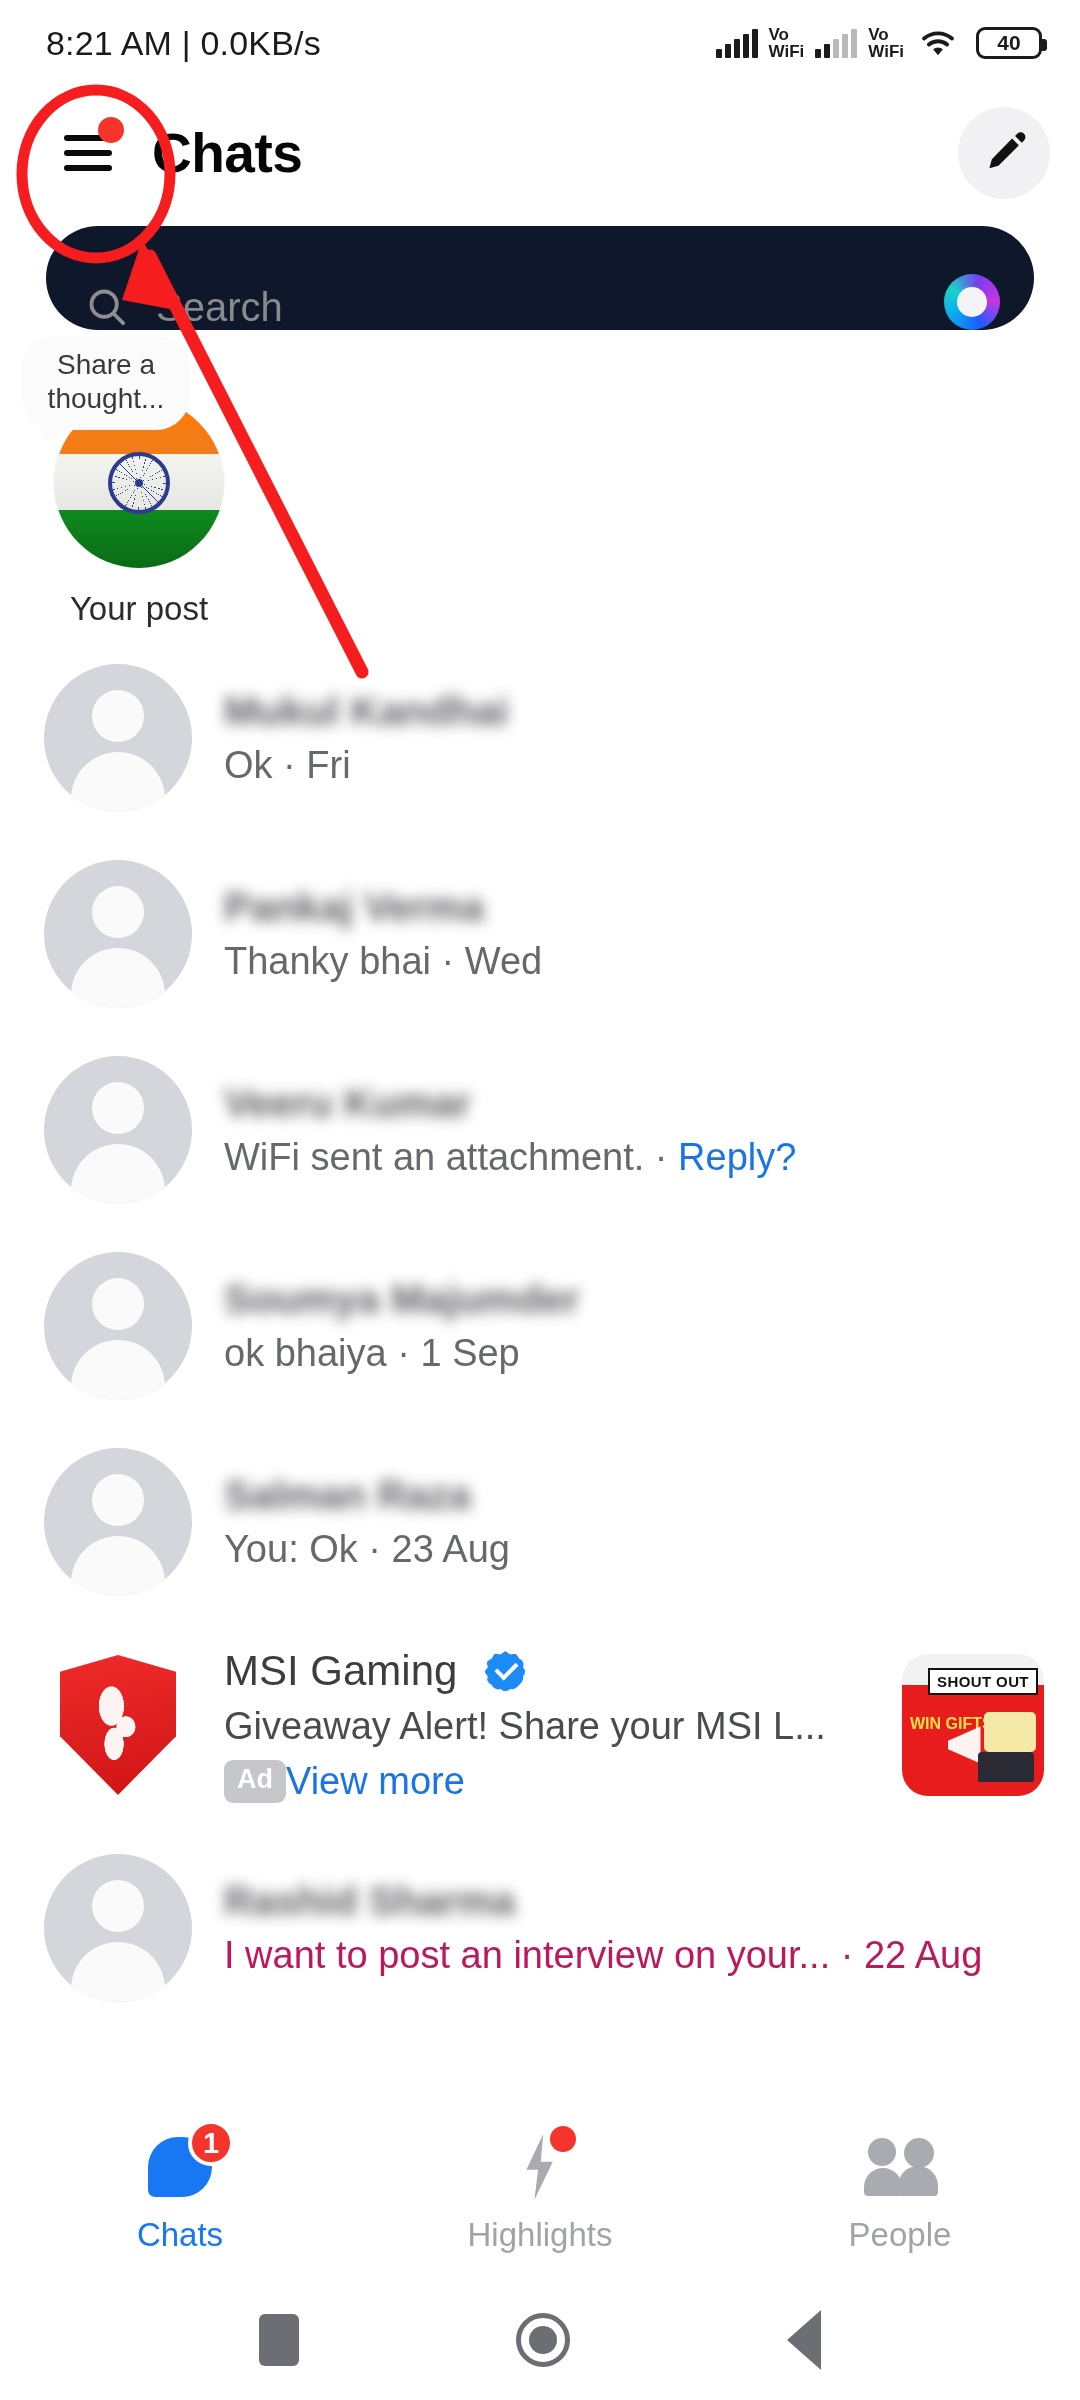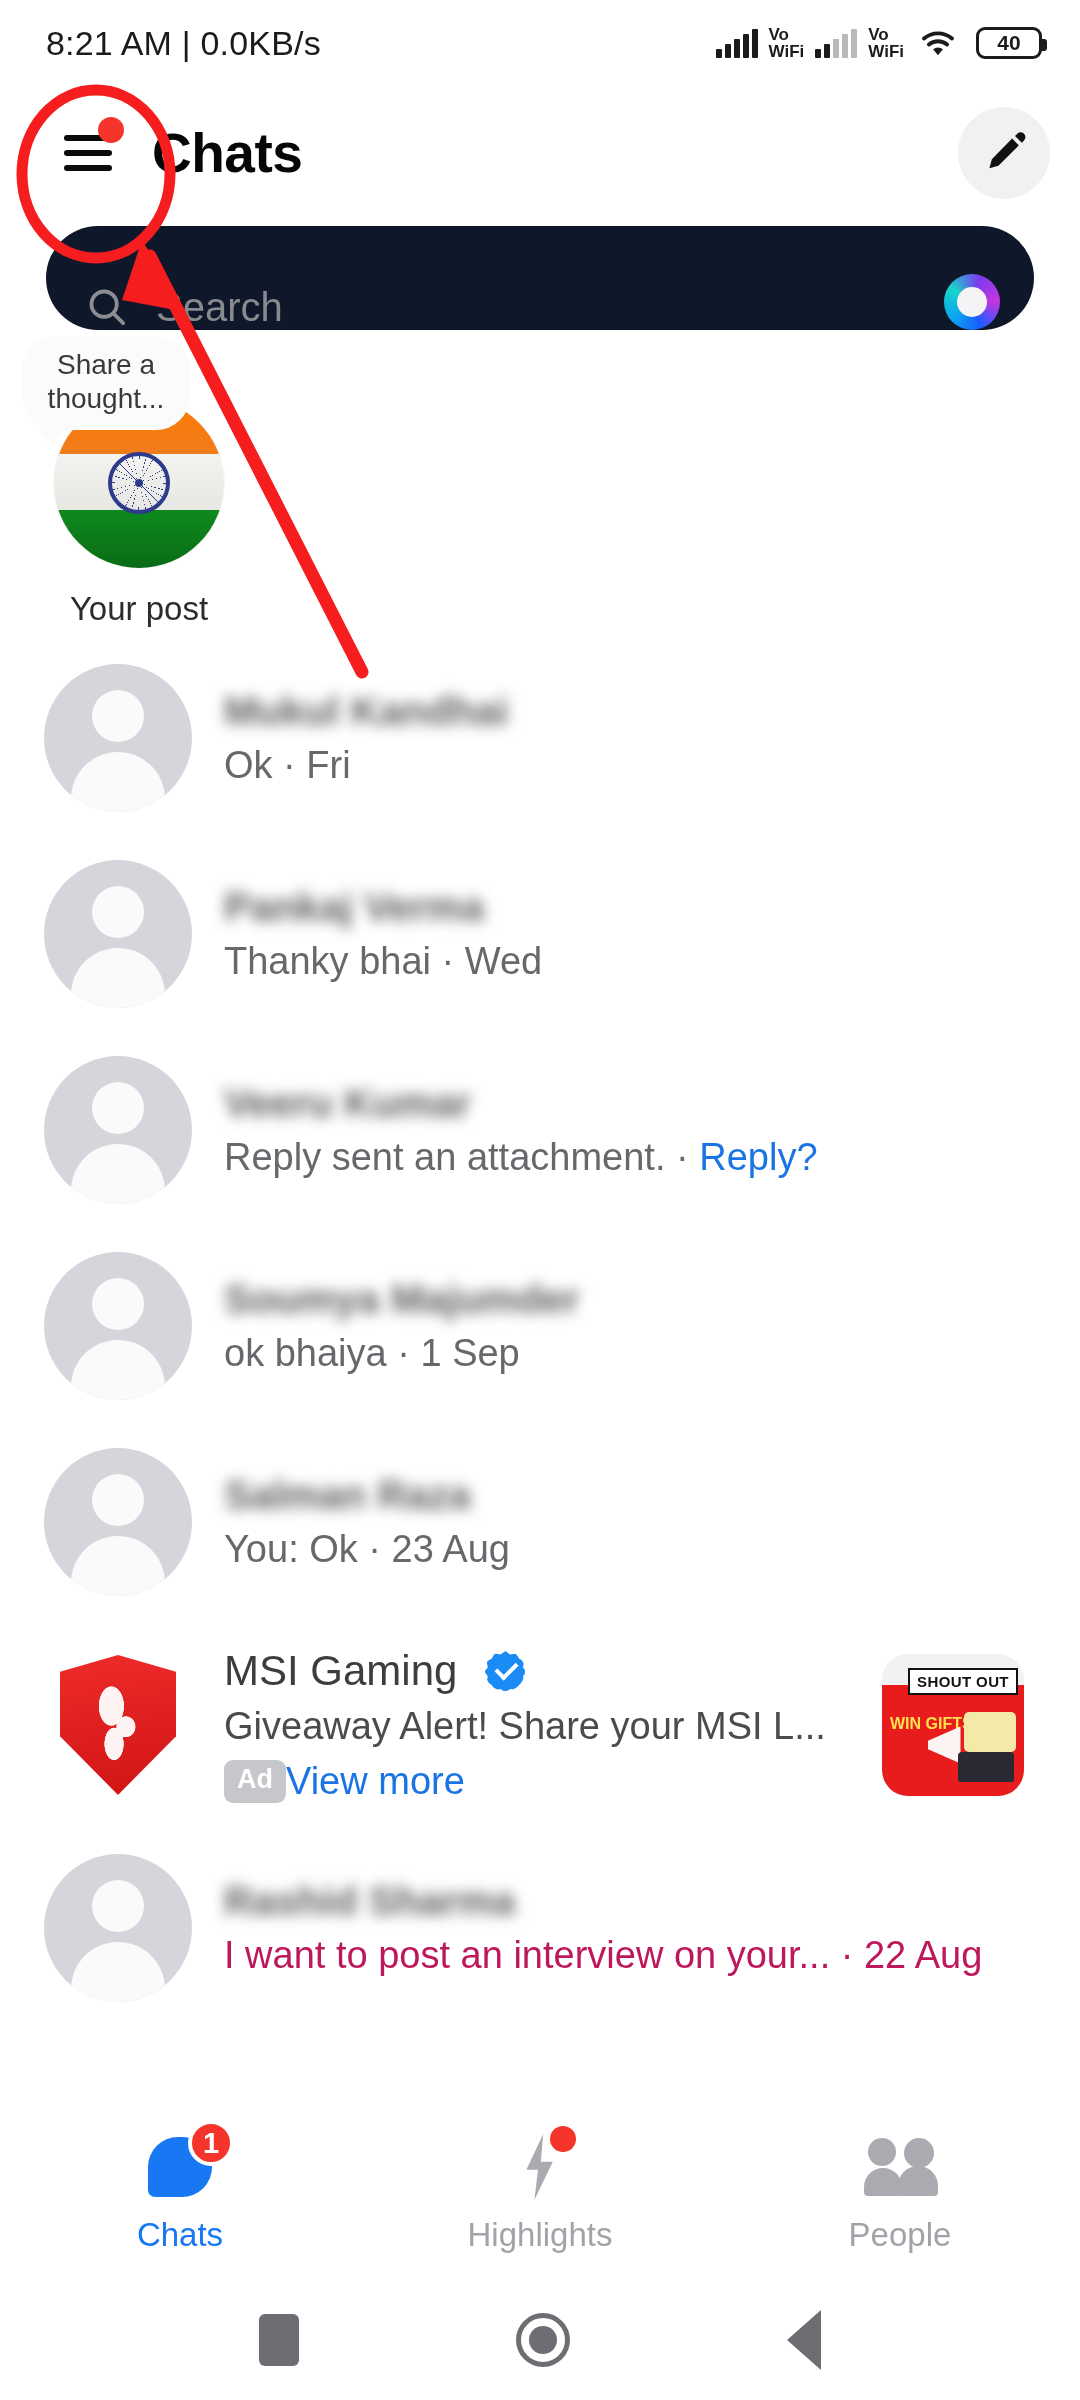--- a/index.html
+++ b/index.html
@@ -143,21 +143,21 @@
     background:
       repeating-conic-gradient(from 0deg, #2e3a8c 0deg 1.2deg, transparent 1.2deg 15deg);
     border-radius:50%;
   }
   .note-label { font-size:33px; color:#2c2c2e; margin-top:22px; white-space:nowrap; }
 
   
   .chat-list { padding:0 0 0 0; }
   .chat-row {
     display:flex; align-items:center;
-    padding:0 56px 0 44px;
+    padding:0 36px 0 44px;
     height:196px;
   }
   .avatar {
     width:148px; height:148px; border-radius:50%;
     background:#d4d6db; flex:none; position:relative; overflow:hidden;
   }
   .avatar::before {
     content:""; position:absolute; left:50%; top:26px; transform:translateX(-50%);
     width:52px; height:52px; border-radius:50%; background:#fafafa;
   }
@@ -409,21 +409,21 @@
     <div class="chat-body">
       <div class="chat-name">Pankaj Verma</div>
       <div class="chat-snippet">Thanky bhai · Wed</div>
     </div>
   </div>
 
   <div class="chat-row">
     <div class="avatar"></div>
     <div class="chat-body">
       <div class="chat-name">Veeru Kumar</div>
-      <div class="chat-snippet"><span>Reply sent an attachment. · </span><span class="reply">Reply?</span></div>
+      <div class="chat-snippet"><span>WiFi sent an attachment. · </span><span class="reply">Reply?</span></div>
     </div>
   </div>
 
   <div class="chat-row">
     <div class="avatar"></div>
     <div class="chat-body">
       <div class="chat-name">Soumya Majumder</div>
       <div class="chat-snippet">ok bhaiya · 1 Sep</div>
     </div>
   </div>

